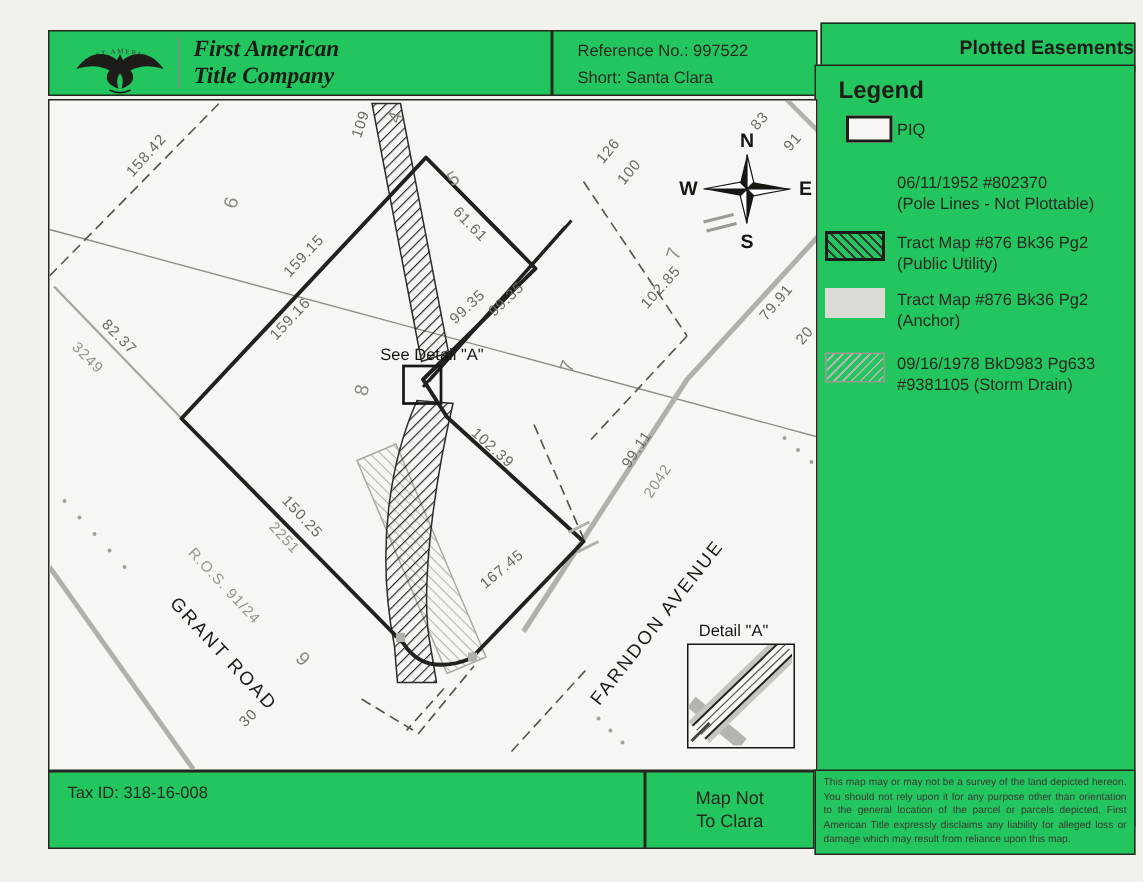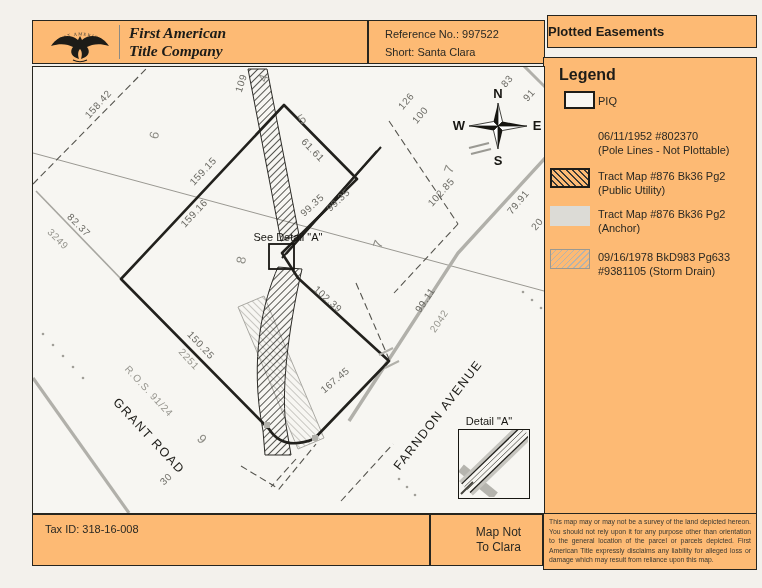--- a/index.html
+++ b/index.html
@@ -1,28 +1,28 @@
 <!DOCTYPE html>
 <html><head>
 <meta charset="utf-8">
 <style>
   html,body{margin:0;padding:0;}
   body{width:762px;height:588px;background:#f3f1ec;font-family:"Liberation Sans",sans-serif;position:relative;overflow:hidden;}
-  .box{position:absolute;border:1.5px solid #26251f;background:#fdba74;box-sizing:border-box;}
+  .box{position:absolute;border:1.5px solid #26251f;background:#22c55e;box-sizing:border-box;}
   
   #logo-box{left:32px;top:20px;width:336px;height:44px;}
   #logo-eagle{position:absolute;left:12px;top:1px;}
   #logo-divider{position:absolute;left:86px;top:4px;width:1px;height:34px;background:#8b8a84;}
   #company-name{position:absolute;left:96px;top:3px;font-family:"Liberation Serif",serif;font-style:italic;font-weight:bold;font-size:15.5px;line-height:18px;color:#1d1c18;}
   #ref-box{left:368px;top:20px;width:177px;height:44px;}
   .ref-line{position:absolute;left:16px;font-size:11px;color:#2a2923;}
   #plotted-box{left:547px;top:15px;width:210px;height:33px;}
-  #plotted-title{position:absolute;width:100%;top:8px;text-align:left;font-size:13px;font-weight:bold;color:#1d1c18;}
-  
-  #legend-box{left:543px;top:57px;width:214px;height:508px;}
+  #plotted-title{position:absolute;width:100%;top:8px;text-align:right;font-size:13px;font-weight:bold;color:#1d1c18;}
+  
+  #legend-box{left:543px;top:43px;width:214px;height:508px;}
   #legend-title{position:absolute;left:15px;top:8px;font-size:16px;font-weight:bold;color:#1d1c18;}
   .lg-row{position:absolute;left:0;width:100%;}
   .sw{position:absolute;display:block;box-sizing:border-box;}
   .sw-piq{left:20px;width:31px;height:18px;border:2.2px solid #1d1c18;background:#f7f6f2;}
   .sw-pu{left:6px;width:40px;height:20px;border:2px solid #1d1c18;background:repeating-linear-gradient(45deg,rgba(0,0,0,0) 0 3px,#3a3935 3px 4.4px);}
   .sw-anchor{left:6px;width:40px;height:20px;background:#dcdbd6;}
   .sw-sd{left:6px;width:40px;height:20px;border:1px solid #9a9992;background:repeating-linear-gradient(135deg,rgba(0,0,0,0) 0 3px,#b5b4ae 3px 4.2px);}
   .lg-lab{position:absolute;left:54px;font-size:11px;line-height:14px;color:#2a2923;}
   
   #map-box{left:32px;top:66px;width:511px;height:446px;border:1.6px solid #26251f;background:#f7f6f2;position:absolute;box-sizing:content-box;overflow:hidden;}
@@ -33,21 +33,21 @@
   .ml.lot{font-size:13px;color:#8c8b84;}
   .ml.note{font-size:11px;color:#171612;}
   .ml.street{font-size:12.5px;color:#1d1c18;letter-spacing:1.5px;}
   
   #detail-label{position:absolute;left:456px;top:354px;transform:translate(-50%,-50%);font-size:11px;color:#171612;}
   #detail-box{position:absolute;left:425px;top:362px;width:72px;height:70px;border:1.8px solid #171612;background:#f7f6f2;box-sizing:border-box;}
   
   #tax-box{left:32px;top:514px;width:398px;height:52px;}
   .tax-line{position:absolute;left:12px;font-size:11px;color:#2a2923;}
   #scale-box{left:430px;top:514px;width:113px;height:52px;}
-  #scale-text{position:absolute;width:100%;top:10px;text-align:center;font-size:12px;line-height:15px;color:#2a2923;margin-left:12px;}
+  #scale-text{position:absolute;width:100%;top:10px;text-align:center;font-size:12px;line-height:15px;color:#2a2923;}
   #disc-box{left:543px;top:513px;width:214px;height:57px;}
   #disclaimer{position:absolute;left:5px;top:3px;width:202px;font-size:6.8px;line-height:9.6px;color:#3a3933;text-align:justify;}
   text.compass-letter{font-size:13px;font-weight:bold;fill:#171612;font-family:"Liberation Sans",sans-serif;}
 </style>
 </head>
 <body>
 
 <div class="box" id="logo-box">
   <svg id="logo-eagle" width="70" height="42" viewBox="0 0 70 42">
     <defs>

